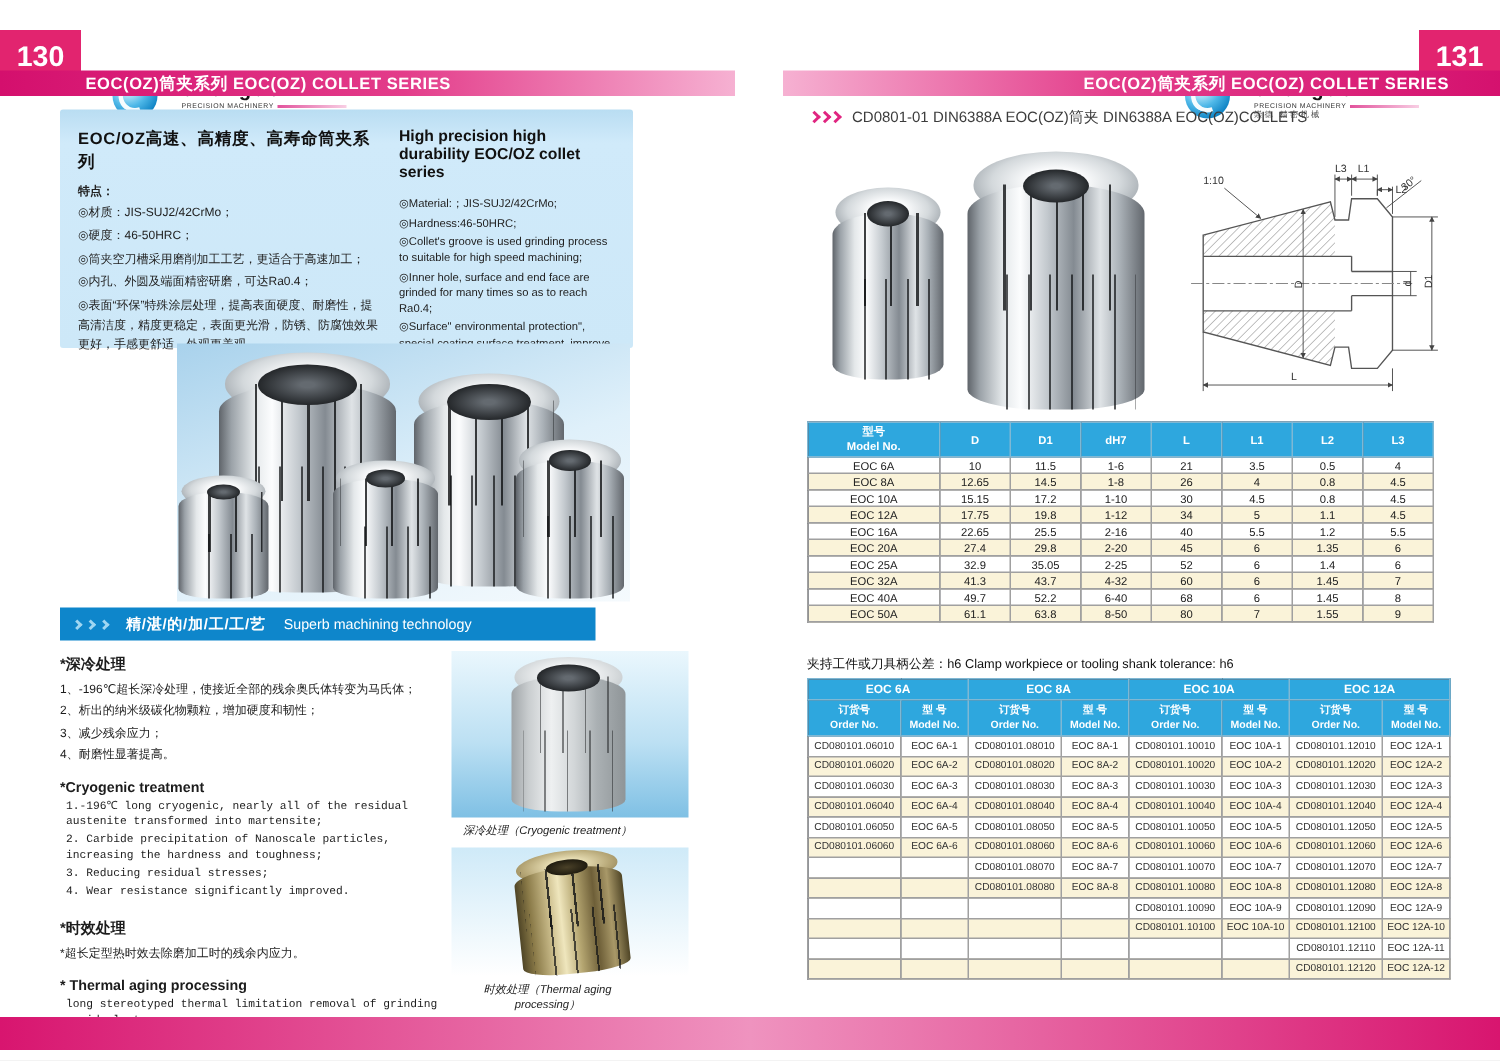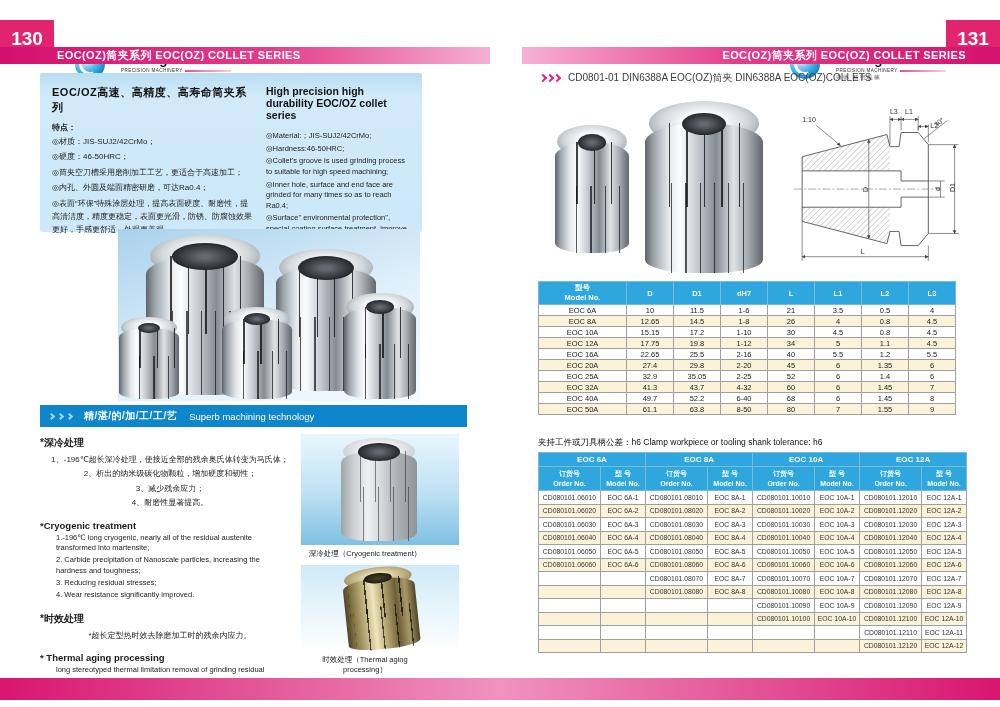--- a/index.html
+++ b/index.html
@@ -67,36 +67,36 @@
       background:radial-gradient(#646a70 10%,#25282b 70%); }
   .bigbore .hole { left:22%; right:22%; top:5%; height:17%; }
   .gray .body { background:linear-gradient(90deg,#9fa4a7 0,#c9cdcf 15%,#eef0f1 35%,#d2d6d8 55%,#aab0b3 75%,#8f9598 100%); }
   .gray .top { background:radial-gradient(ellipse at 50% 45%,#f4f6f7 30%,#d8dcde 60%,#b1b7ba 100%); }
   .gray .body::before,.gray .body::after { background:repeating-linear-gradient(90deg,transparent 0 14px,rgba(40,42,44,.55) 14px 15px); }
   .bronze .body { background:linear-gradient(90deg,#4f4526 0,#8a7a48 12%,#cdbf8e 30%,#efe6bd 40%,#b5a671 55%,#6e5f38 72%,#a89868 86%,#4f4526 100%); }
   .bronze .top { background:radial-gradient(ellipse at 50% 45%,#e6dcb2 25%,#b7a878 60%,#7b6c42 100%); }
   .bronze .hole { background:radial-gradient(#4a4128,#201c10 70%); }
 
   
-  .section-bar { position:absolute; left:40px; top:405px; width:427px; height:22px; background:#0e86cb;
+  .section-bar { position:absolute; left:40px; top:405px; width:357px; height:22px; background:#0e86cb;
                  display:flex; align-items:center; padding-left:9px; color:#fff; font-size:9.5px; }
   .chevs { display:inline-flex; margin-right:8px; }
   .chevs i { width:5px; height:5px; border-top:2px solid #9fd6f2; border-right:2px solid #9fd6f2;
              transform:rotate(45deg); margin-right:4px; }
   .section-bar b { letter-spacing:.5px; margin-right:12px; font-size:10px; }
 
   
   .tech-col { position:absolute; left:40px; top:436px; width:260px; color:#1c1c1c; }
   .tech-col h4.cnh { font-size:10px; margin:0 0 4px; }
   .tech-col h4.enh { font-size:9.5px; margin:10px 0 2px; }
-  .tech-col p.cn { font-size:8px; line-height:1.55; margin:0 0 2px;text-align:center; }
-  .tech-col p.en { font-size:7.5px; line-height:1.45; margin:0 16px 1px; }
-
-  
-  .treat-fig { position:absolute; left:301px; width:128px; }
+  .tech-col p.cn { font-size:8px; line-height:1.55; margin:0 0 2px; }
+  .tech-col p.en { font-size:7.5px; line-height:1.45; margin:0 4px 1px;font-family:Liberation Mono, monospace; }
+
+  
+  .treat-fig { position:absolute; left:301px; width:128px;font-style:italic; }
   .fig1 { top:434px; } .fig2 { top:565px; }
   .fig-img { position:relative; width:158px; }
   .fig-img.cryo { height:111px; background:linear-gradient(180deg,#eaf7fd 0%,#bce0f3 55%,#7fc0e4 100%); }
   .fig-img.aging { height:86px; background:linear-gradient(180deg,#cfeaf8,#ffffff); }
   .treat-fig figcaption { font-size:7.5px; color:#222; text-align:center; margin-top:4px; }
 
   
   .heading { position:absolute; left:40px; top:71px; display:flex; align-items:center; gap:7px;
              font-size:10px; color:#3c3c3c; white-space:nowrap; }
   .chevs-m { display:inline-flex; }

